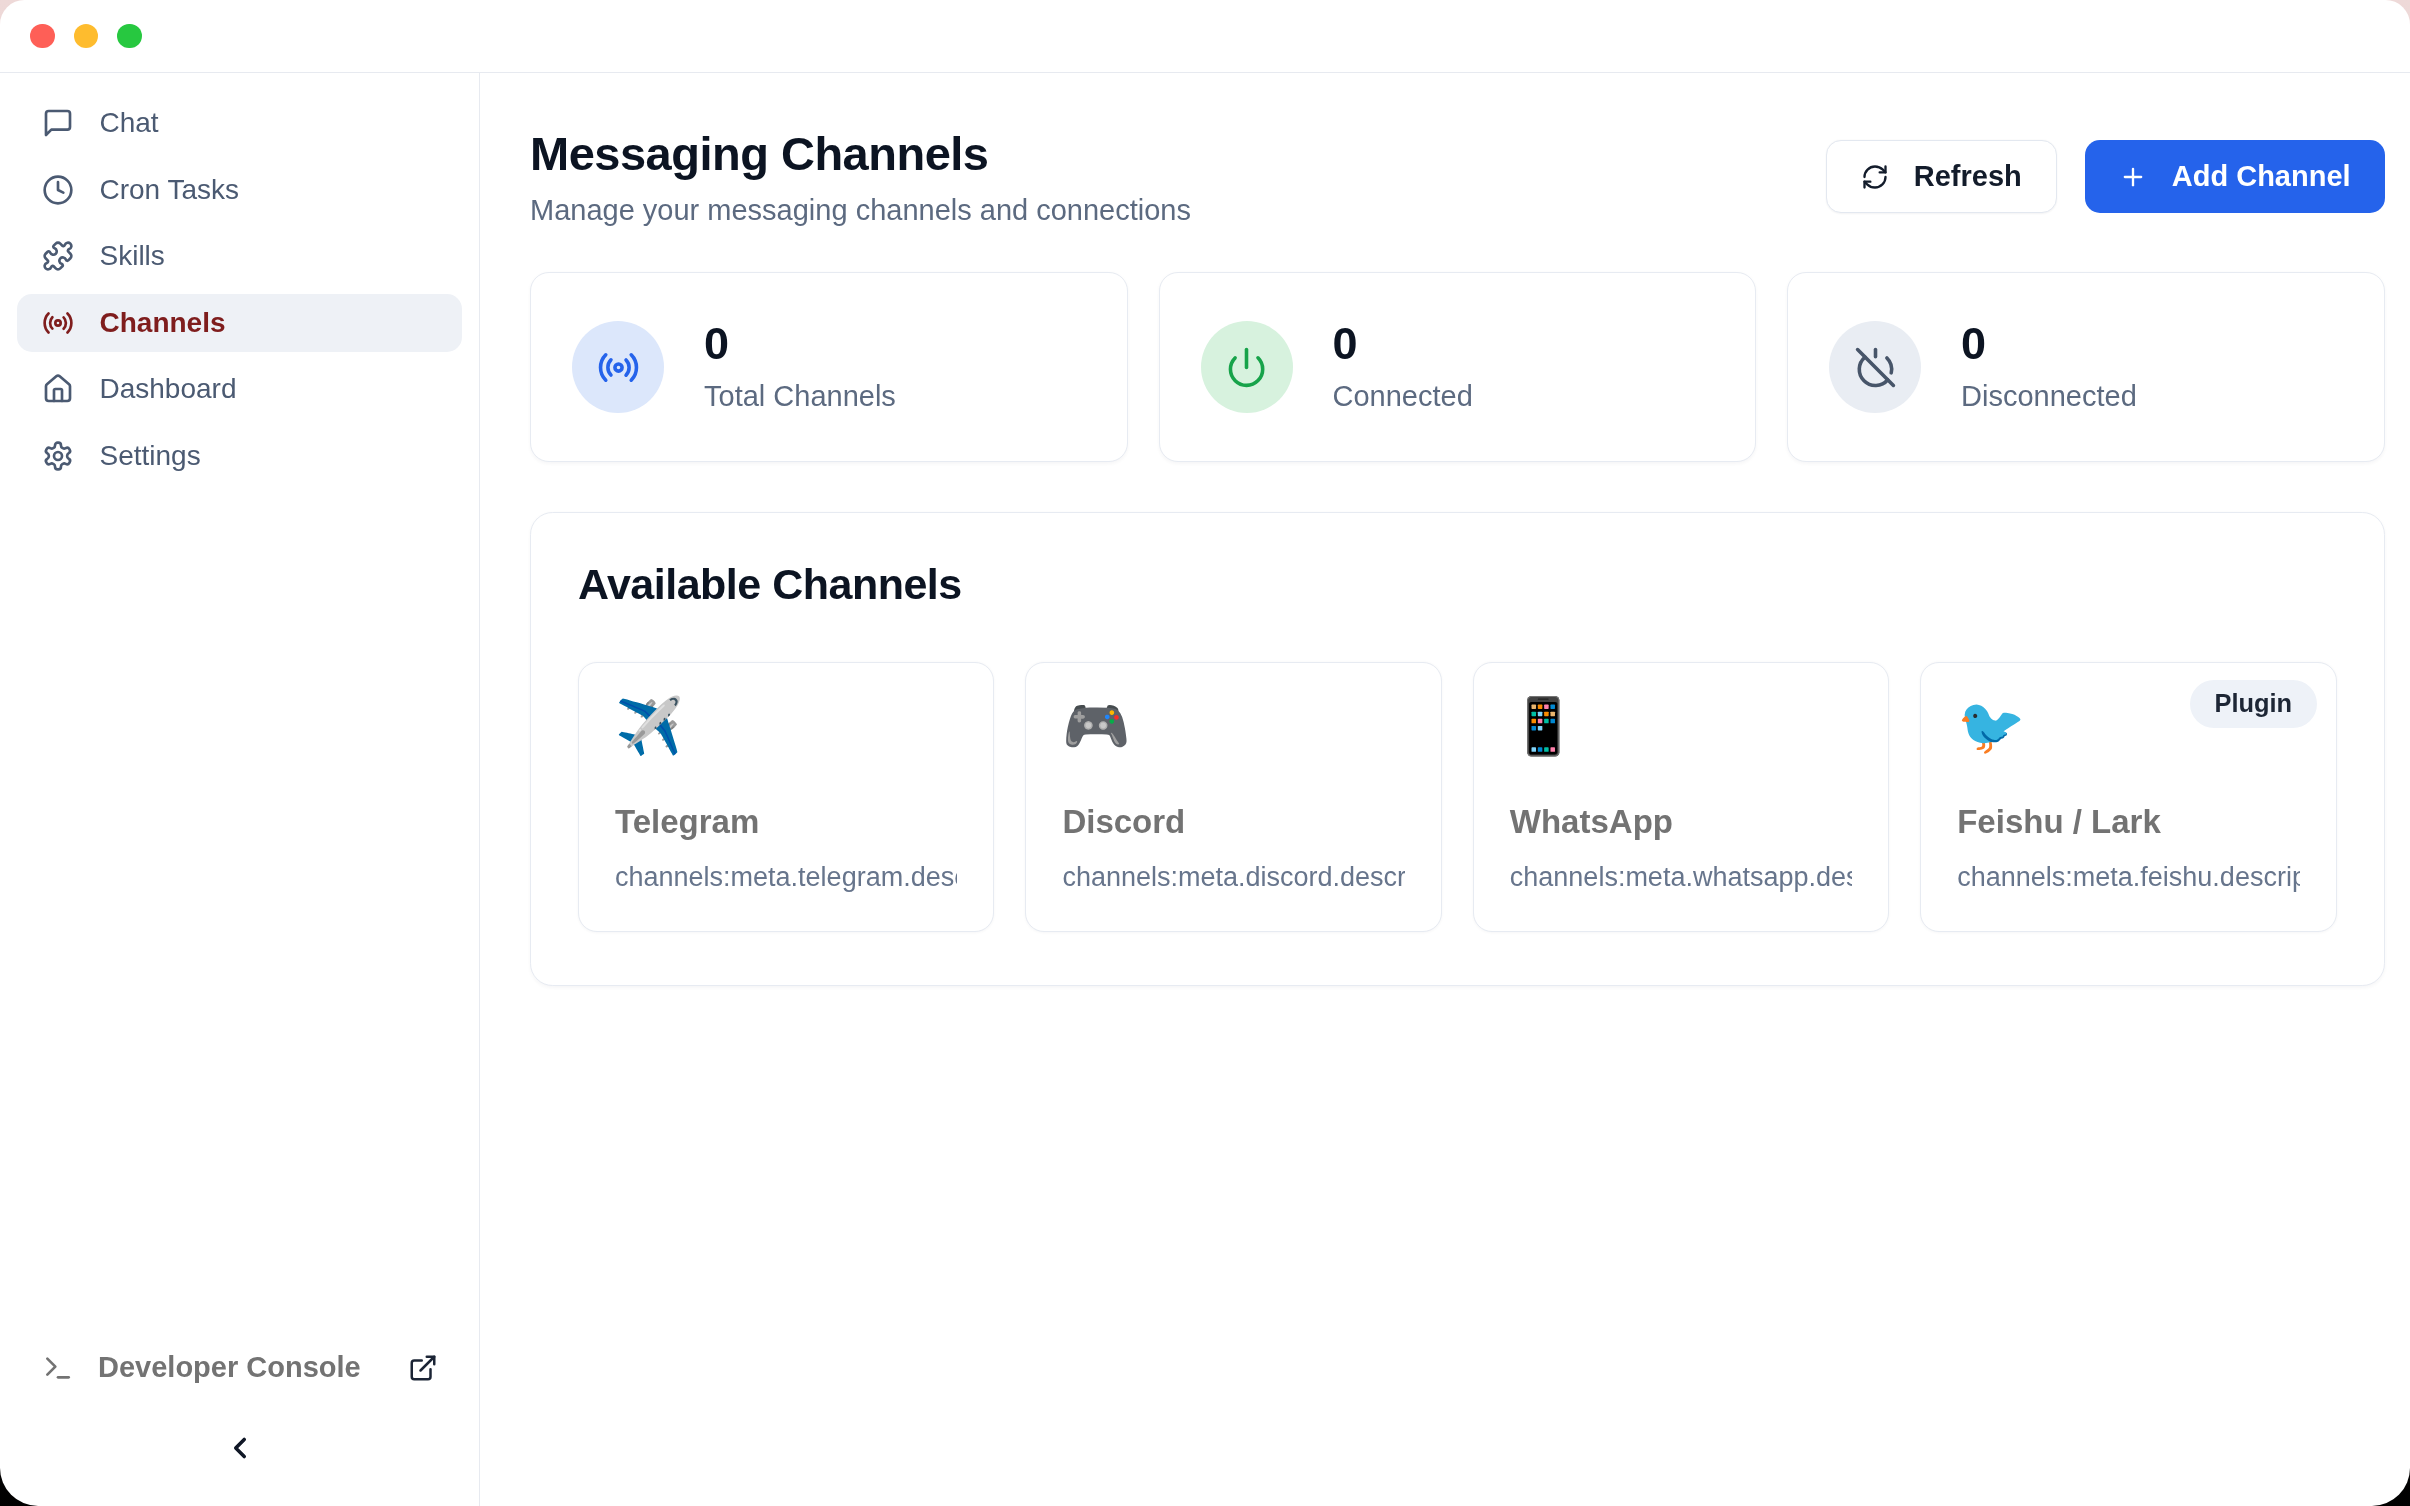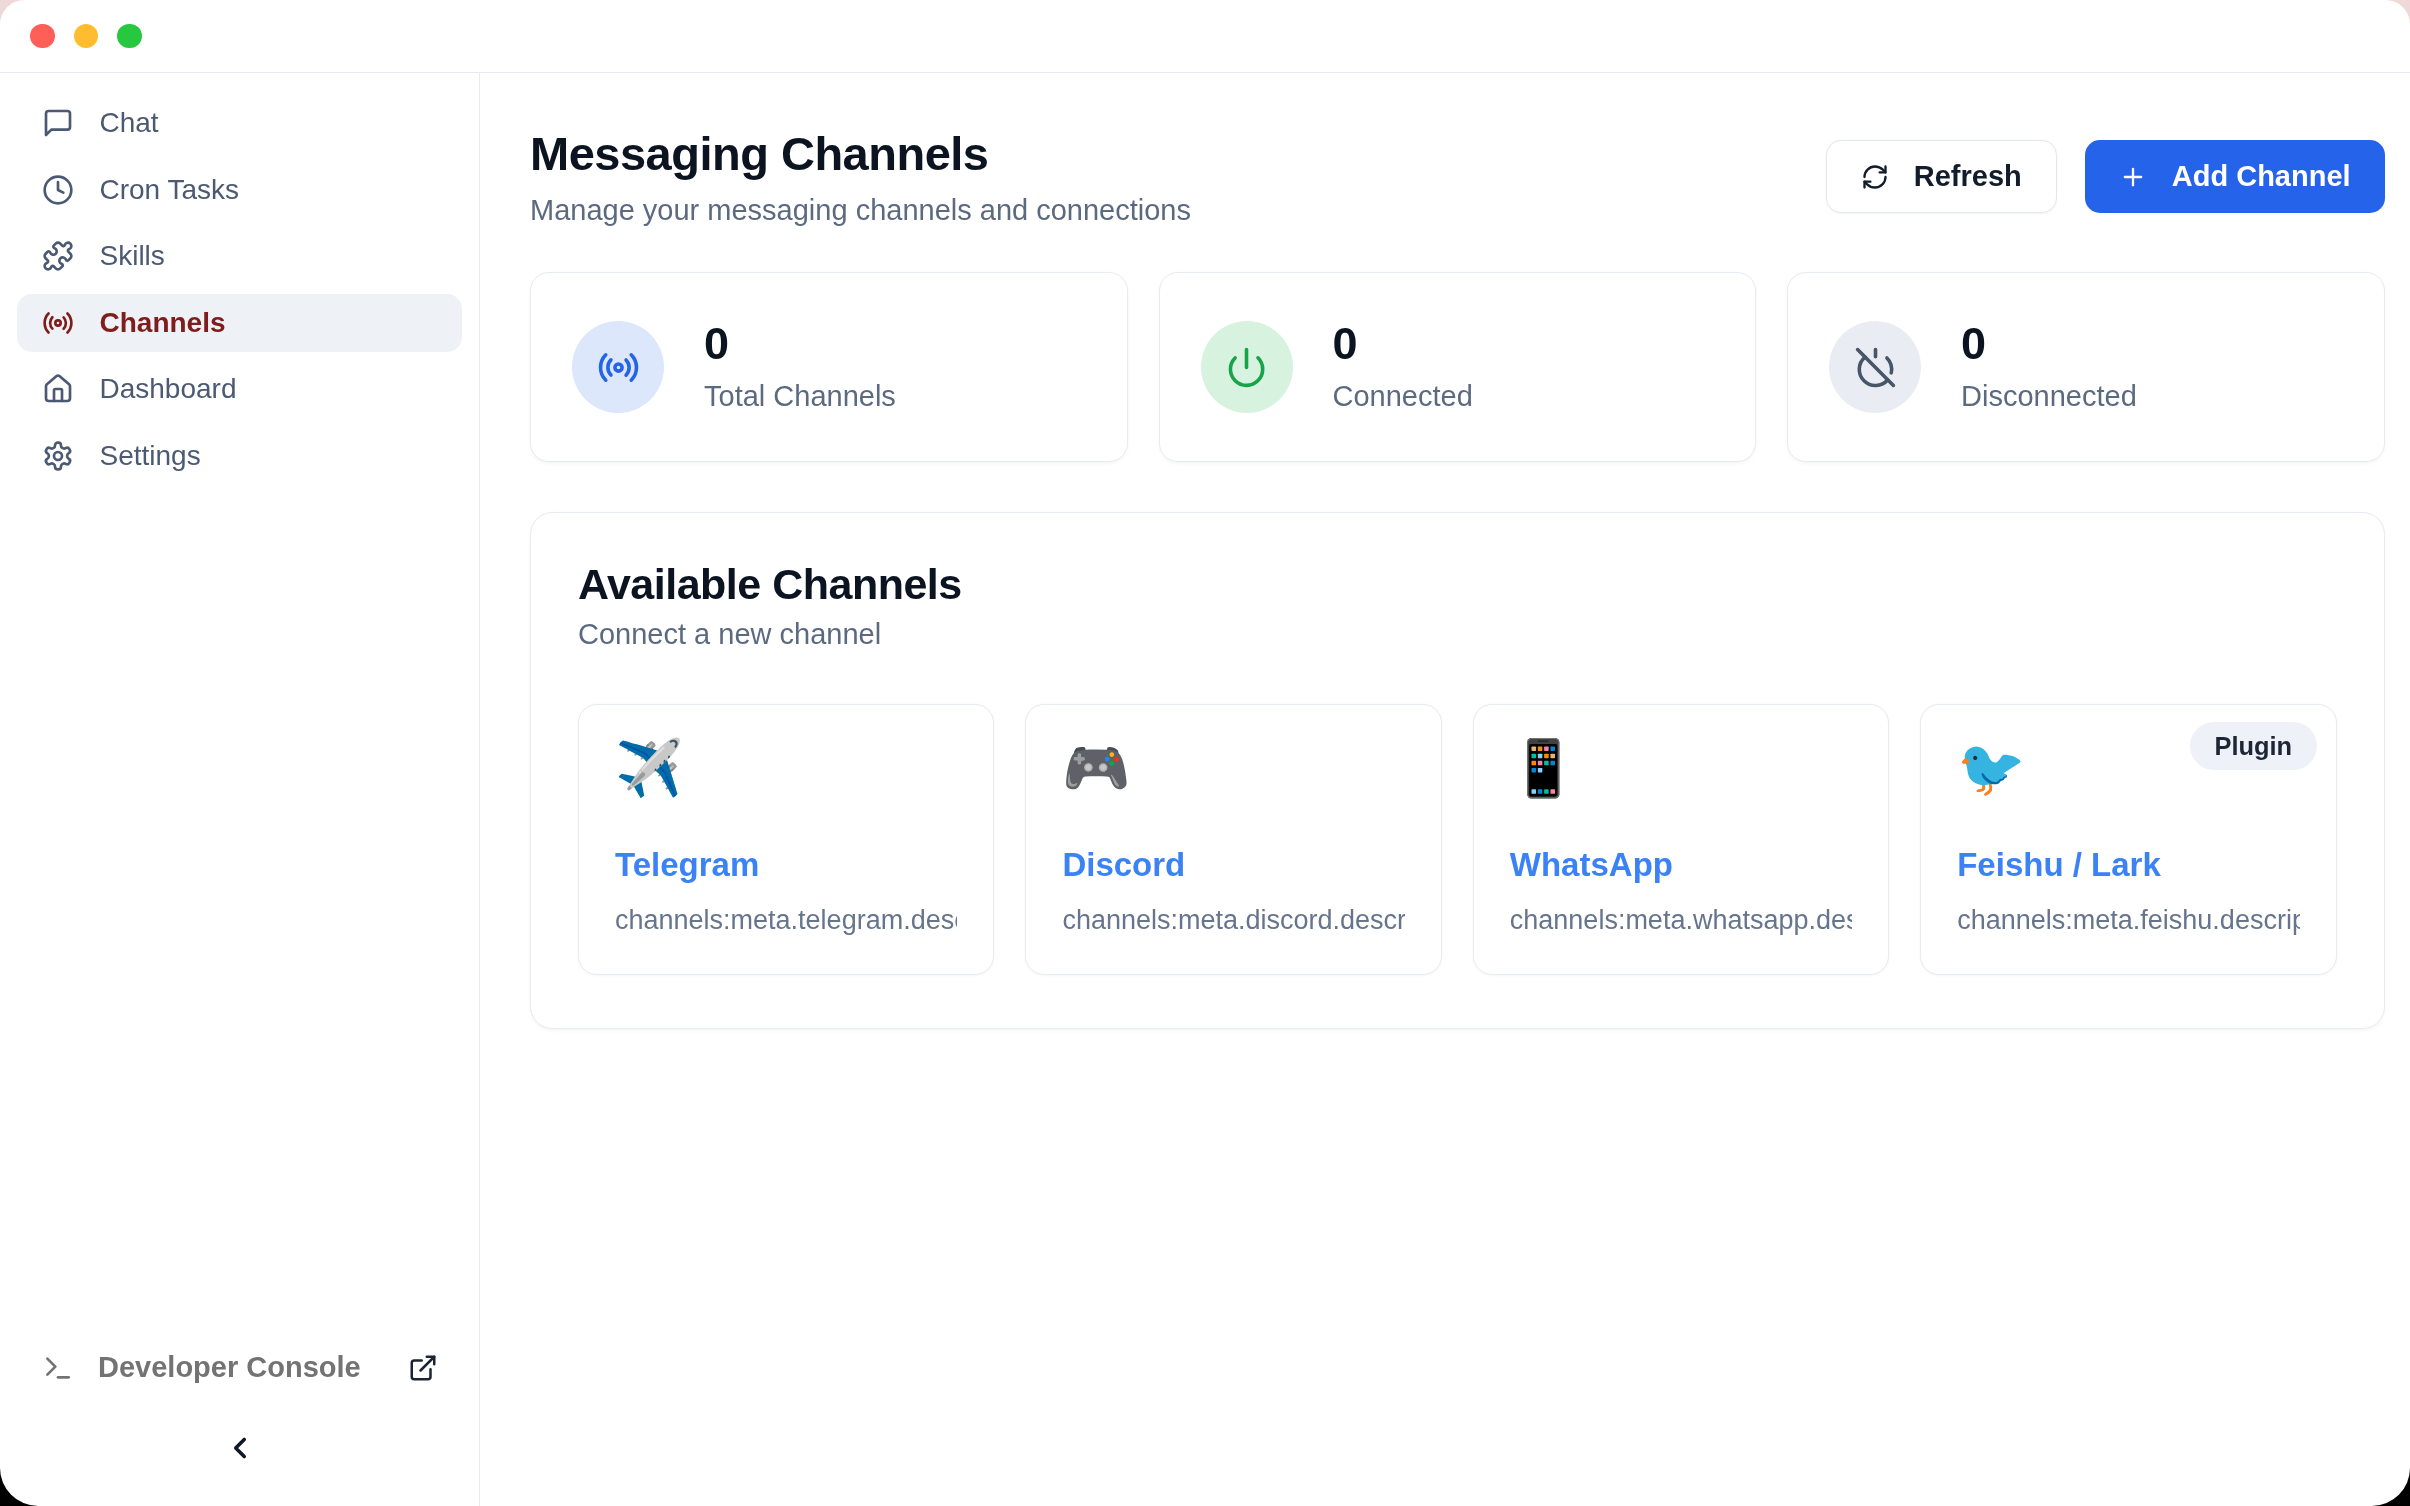--- a/index.html
+++ b/index.html
@@ -109,21 +109,21 @@
   .panel-subtitle { margin: 9.4px 0 0; font-size: 29px; color: #5c6a80; }
   .channels-grid { display: grid; grid-template-columns: repeat(4, 1fr); gap: 31px; margin-top: 53px; }
   .channel-card {
     position: relative; overflow: hidden;
     border: 0.9px solid #e7ebf2; border-radius: 19px; background: #fff;
     box-shadow: 0 0.9px 2.8px rgba(15,23,42,.04);
     padding: 32px 36px 38px;
     cursor: pointer;
   }
   .channel-emoji { font-size: 55px; line-height: 1.15; font-family: "DejaVu Sans", sans-serif; }
-  .channel-name { font-size: 33px; font-weight: 600; color: #3b82f6; margin-top: 45px; }
+  .channel-name { font-size: 33px; font-weight: 600; color: #737373; margin-top: 45px; }
   .channel-desc { font-size: 27px; color: #67758c; margin-top: 21px; white-space: nowrap; overflow: hidden; }
   .plugin-badge {
     position: absolute; top: 17px; right: 19px;
     background: #eef2f8; color: #1d2635;
     font-size: 25.4px; font-weight: 600;
     padding: 9.4px 24.5px; border-radius: 941px;
   }
 </style>
 </head>
 <body>
@@ -294,21 +294,20 @@
           <div>
             <div class="stat-value">0</div>
             <div class="stat-label">Disconnected</div>
           </div>
         </div>
 
       </div>
 
       <section class="panel">
         <h2 class="panel-title">Available Channels</h2>
-        <p class="panel-subtitle">Connect a new channel</p>
 
         <div class="channels-grid">
 
           <div class="channel-card">
             <div class="channel-emoji">✈️</div>
             <div class="channel-name">Telegram</div>
             <div class="channel-desc">channels:meta.telegram.description</div>
           </div>
 
           <div class="channel-card">

